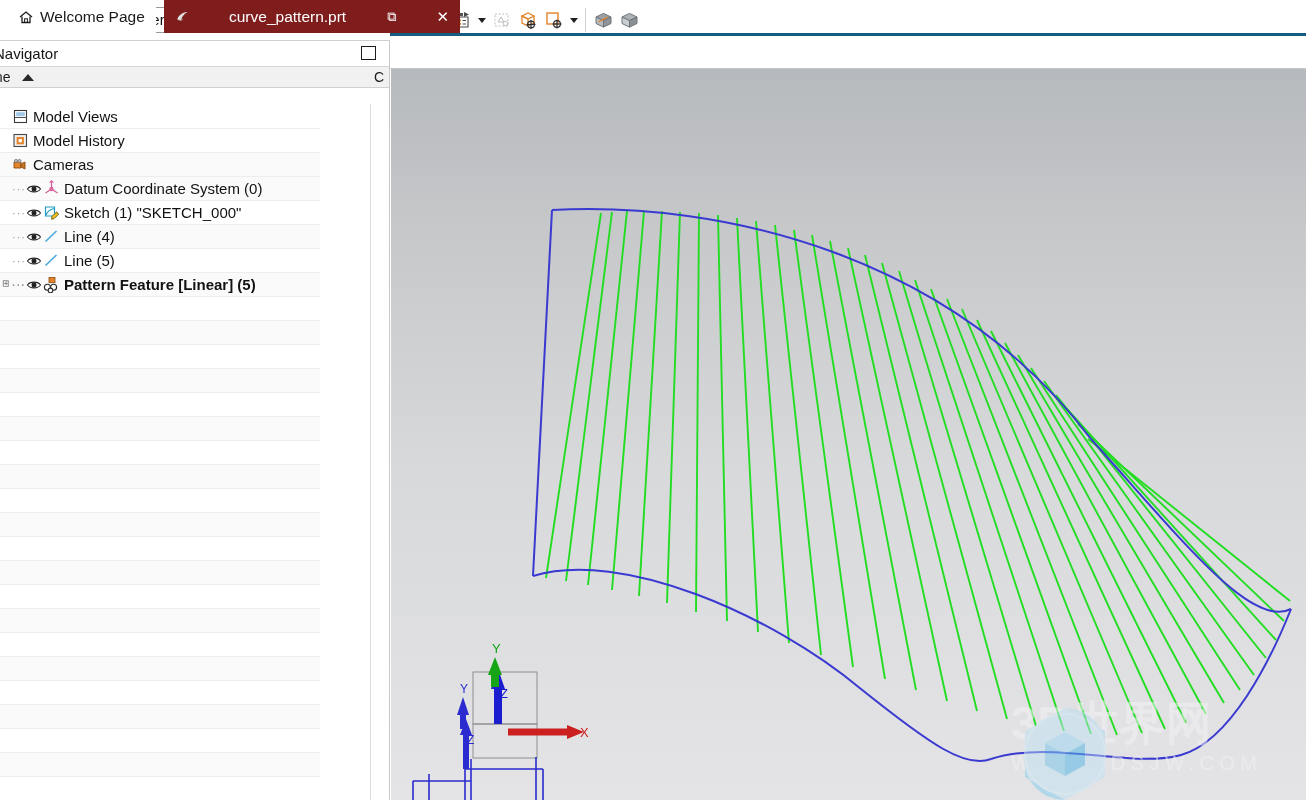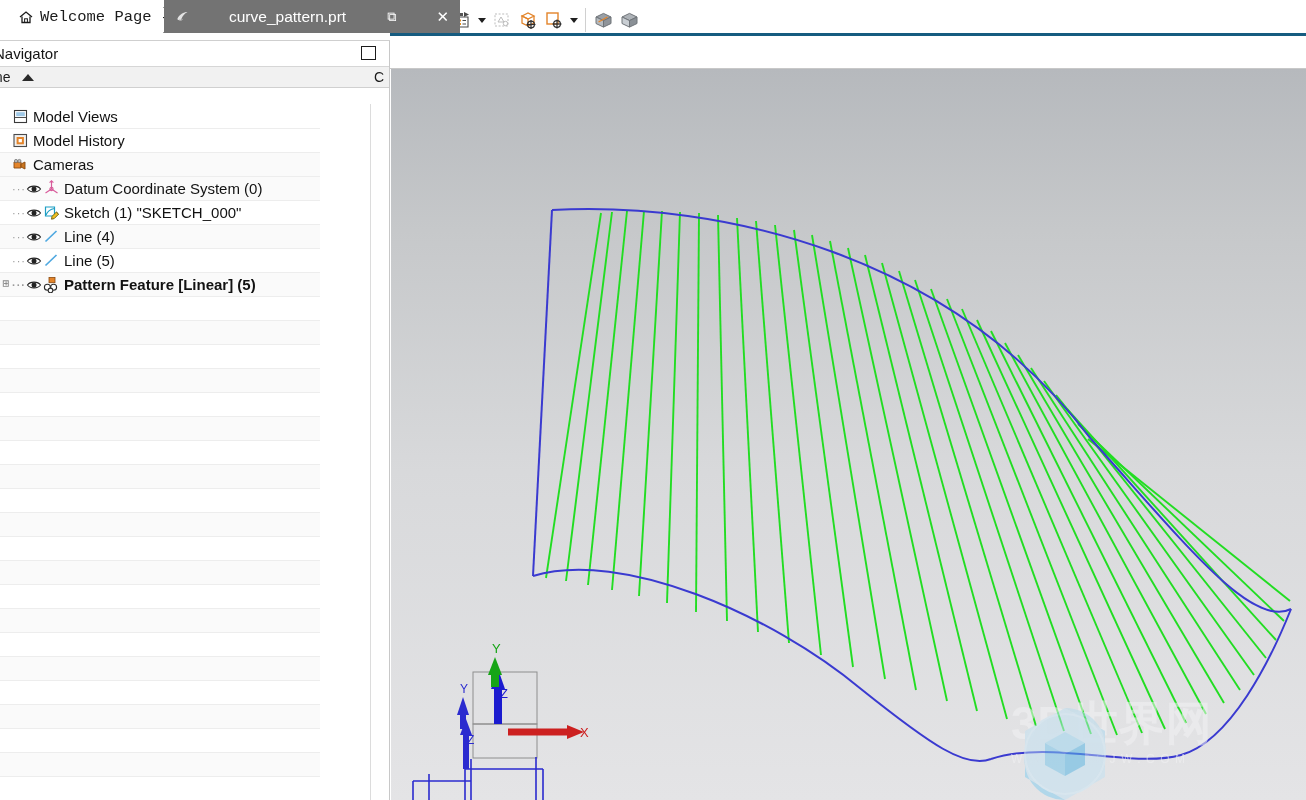--- a/index.html
+++ b/index.html
@@ -114,22 +114,22 @@
   .tabstrip-white {
     position: absolute; left: 390px; top: 36px; width: 916px; height: 33px;
     background: #ffffff; border-bottom: 1px solid #c8c8c8;
   }
   .tab {
     position: absolute; top: 0; height: 33px;
     display: flex; align-items: center; gap: 6px;
     padding: 0 11px; font-size: 15.5px; cursor: pointer;
   }
   .tab.inactive { background: #ffffff; color: #1b1b1b; }
-  .tab.active { background: #737373; color: #ffffff; gap: 38px; }
-  #tab-welcome { left: 7px; font-family: Liberation Mono, monospace; }
+  .tab.active { background: #7f1d1d; color: #ffffff; gap: 38px; }
+  #tab-welcome { left: 7px; }
   #tab-part { left: 164px; }
   .tab .tclose { font-size: 15px; line-height: 1; margin-left: 2px; cursor: pointer; }
   .tab .tpop { font-size: 13px; line-height: 1; margin-left: 3px; cursor: pointer; }
 
   
   .viewport {
     position: absolute; left: 391px; top: 69px; width: 915px; height: 731px;
     background: linear-gradient(to bottom, #b6b9bd 0%, #c6c8ca 22%, #d8d9db 55%, #e4e4e6 100%);
     overflow: hidden;
   }
@@ -140,21 +140,21 @@
     position: absolute; left: 620px; top: 631px;
     display: flex; align-items: center; gap: 14px;
     opacity: 0.55; pointer-events: none;
   }
   .wm-text { display: flex; flex-direction: column; }
   .wm-main {
     font-size: 46px; font-weight: bold; color: #f2f2f4; line-height: 1;
     letter-spacing: 1px;
   }
   .wm-sub {
-    font-size: 12px; color: #f2f2f4; letter-spacing: 5.5px; margin-top: 6px;
+    font-size: 20px; color: #f2f2f4; letter-spacing: 5.5px; margin-top: 6px;
   }
 </style>
 </head>
 <body>
 
 <div id="app">
 
   <div class="toolbar">
 
     <div class="tb-caret">

